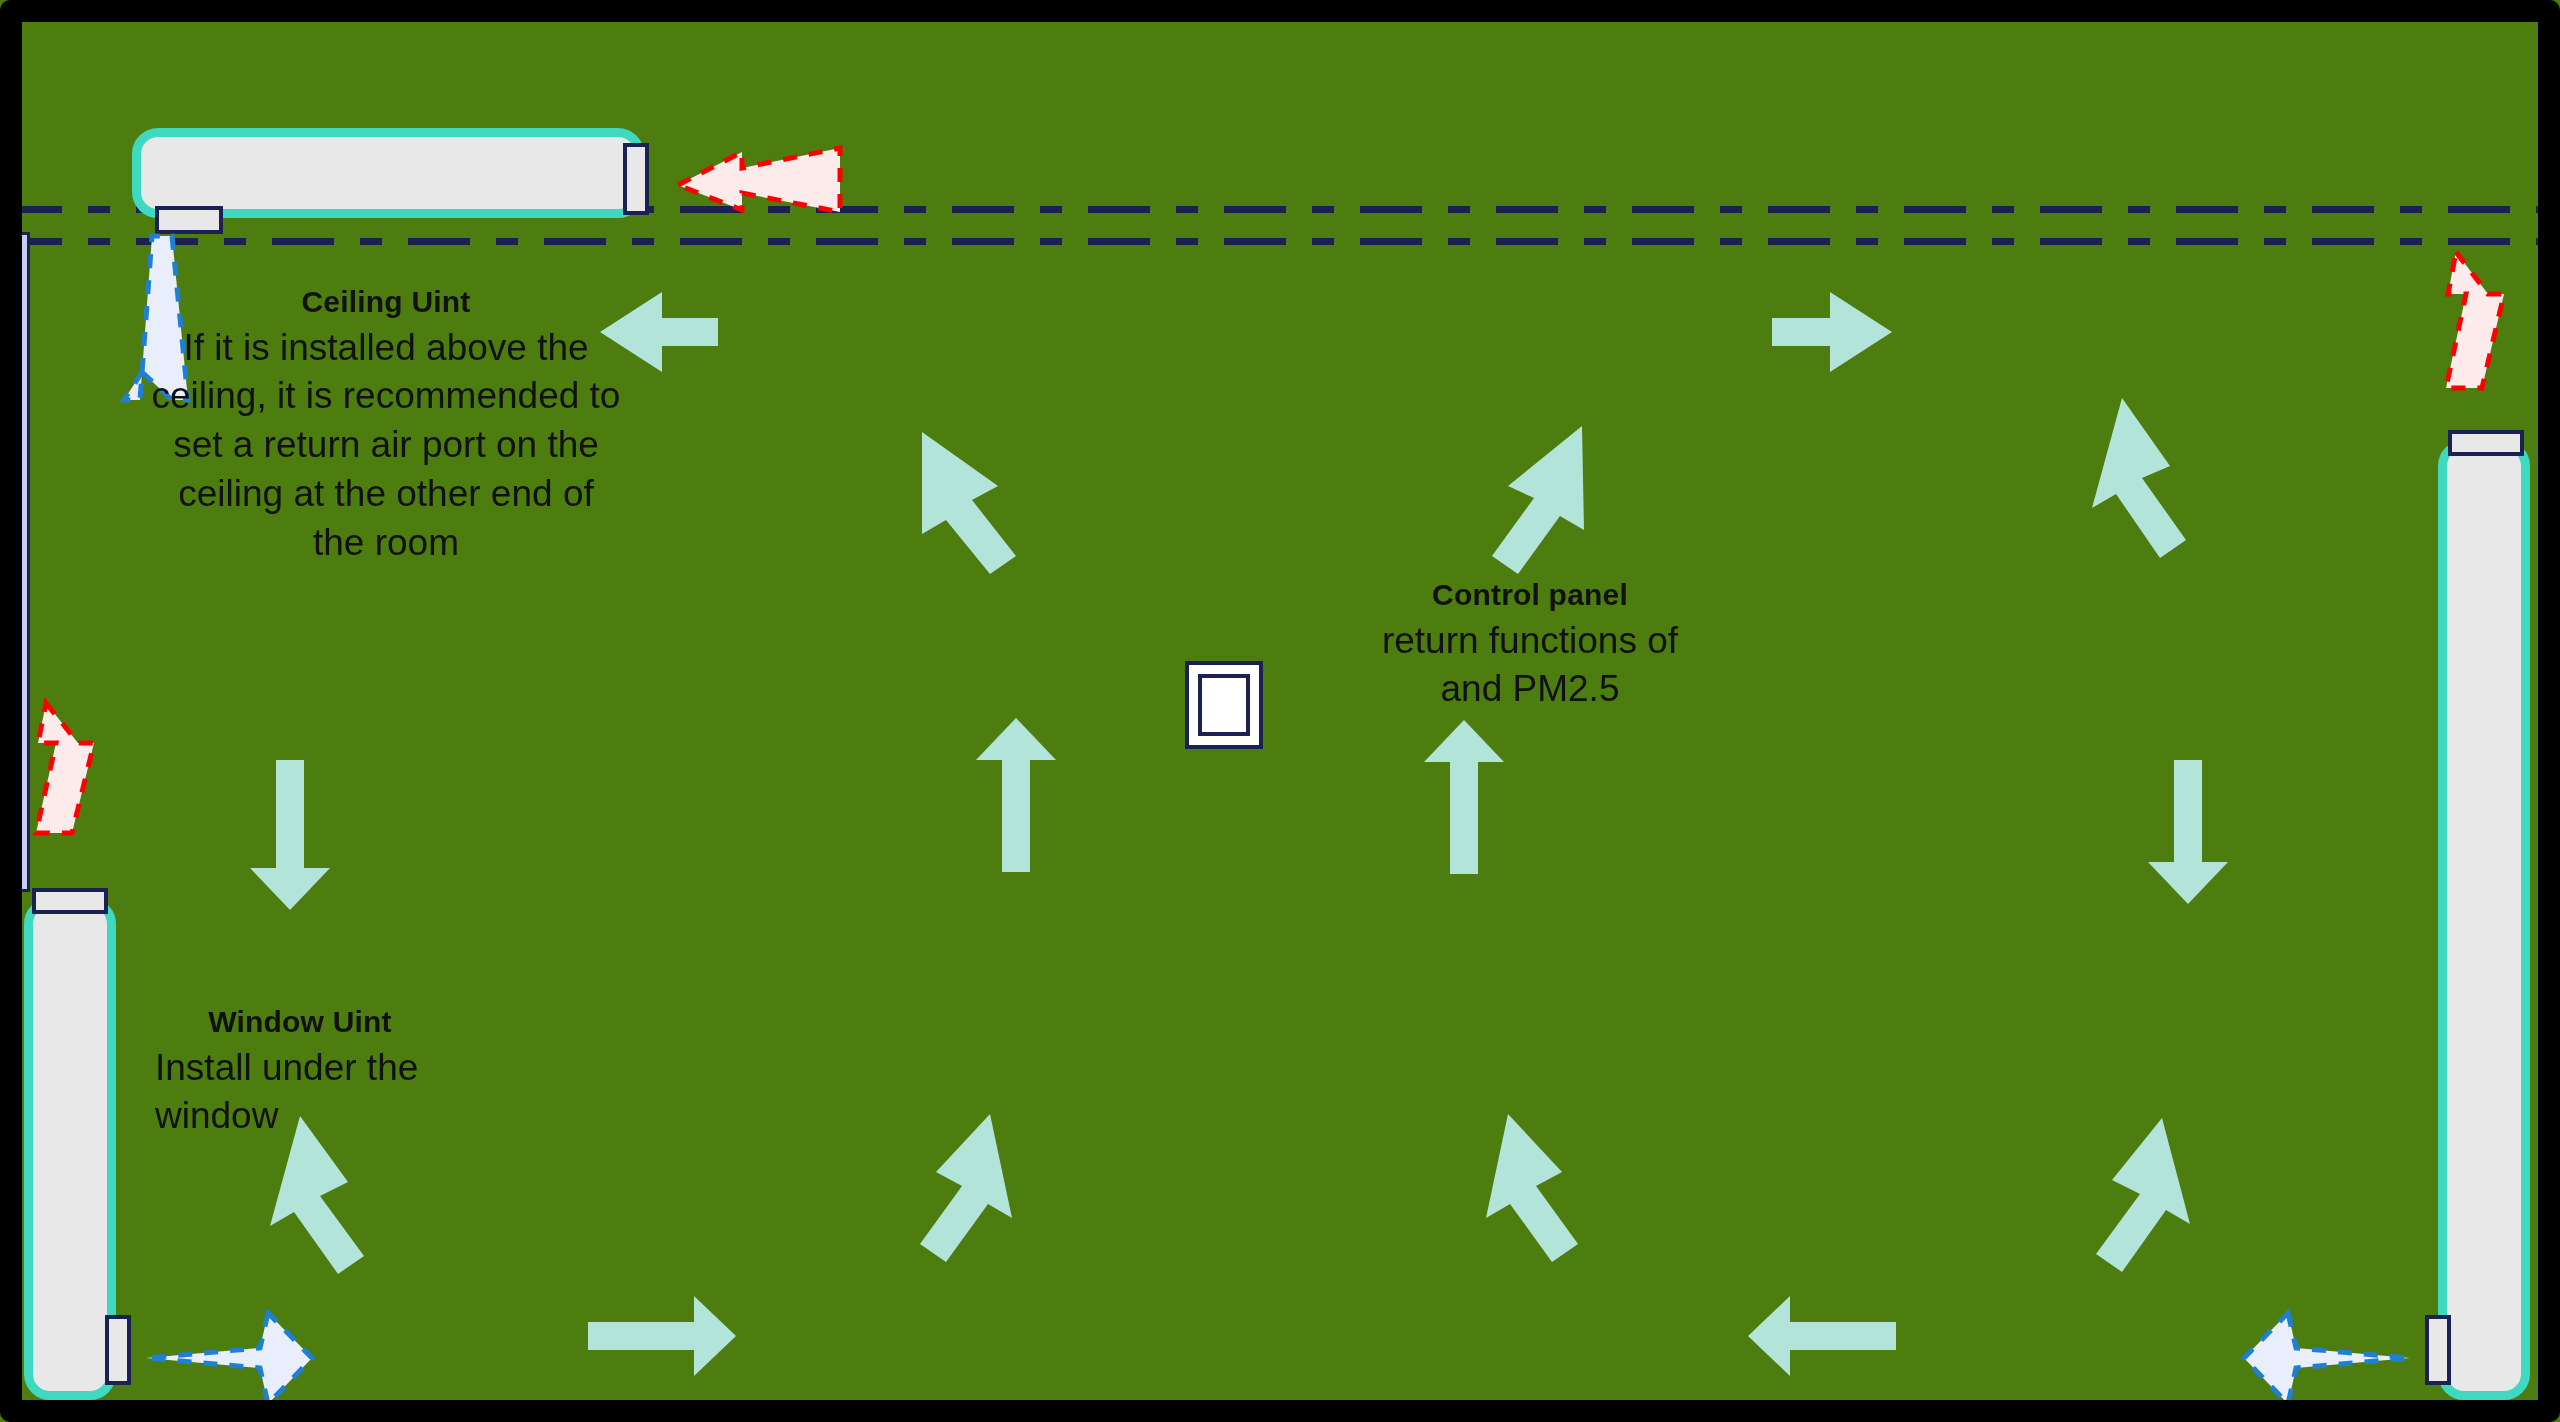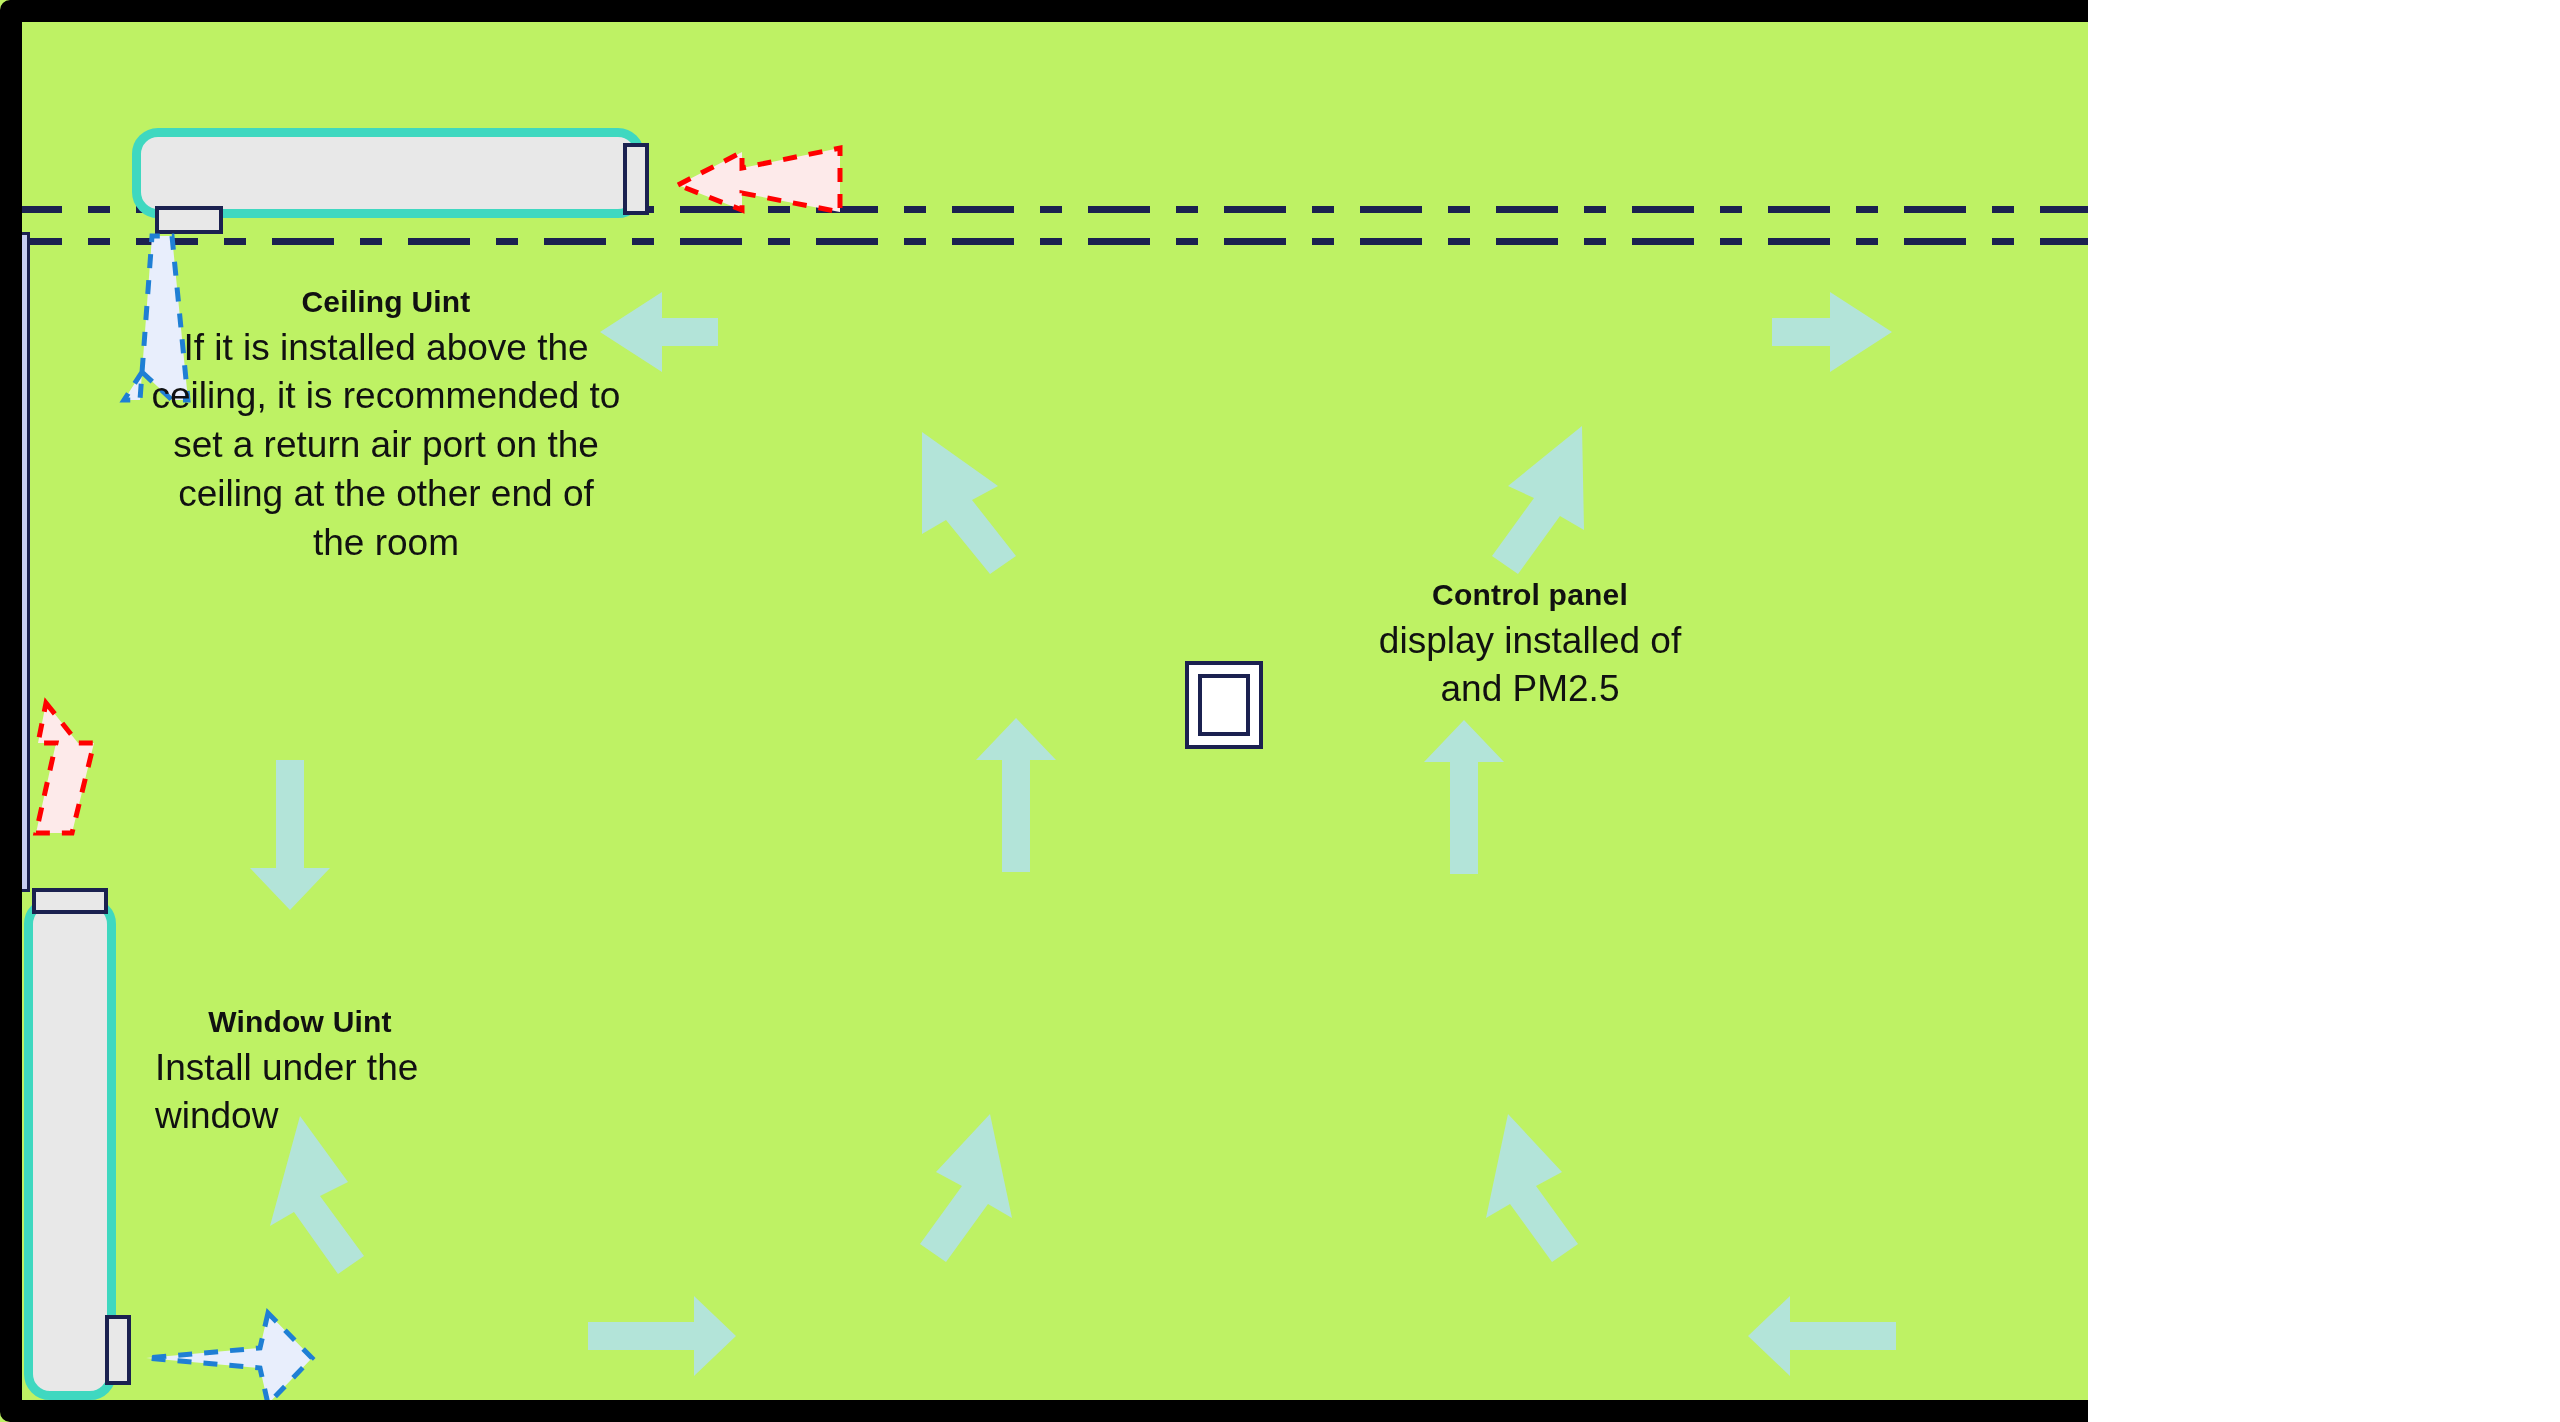--- a/index.html
+++ b/index.html
@@ -6,23 +6,23 @@
   html, body {
     margin: 0;
     padding: 0;
     background: #ffffff;
   }
   body {
     font-family: "Liberation Sans", sans-serif;
   }
   #stage {
     position: relative;
-    width: 2088px;
+    width: 2560px;
     height: 1422px;
-    background: #bef264;
+    background: #4d7c0f;
     overflow: hidden;
   }
   
   .room-frame {
     position: absolute;
     left: 0;
     top: 0;
     width: 2560px;
     height: 1422px;
     box-sizing: border-box;
@@ -254,21 +254,21 @@
     </g>
   </svg>
 
   <div class="callout" style="left:150px; top:282px; width:472px;">
     <span class="title">Ceiling Uint</span>
     <span class="desc">If it is installed above the ceiling, it is recommended to set a return air port on the ceiling at the other end of the room</span>
   </div>
 
   <div class="callout" style="left:1310px; top:575px; width:440px;">
     <span class="title">Control panel</span>
-    <span class="desc">display installed of</span>
+    <span class="desc">return functions of</span>
     <span class="desc">and PM2.5</span>
   </div>
 
   <div class="callout left-align" style="left:155px; top:1002px; width:290px;">
     <span class="title" style="text-align:center; display:block;">Window Uint</span>
     <span class="desc">Install under the window</span>
   </div>
 
   <div class="room-frame"></div>
 

